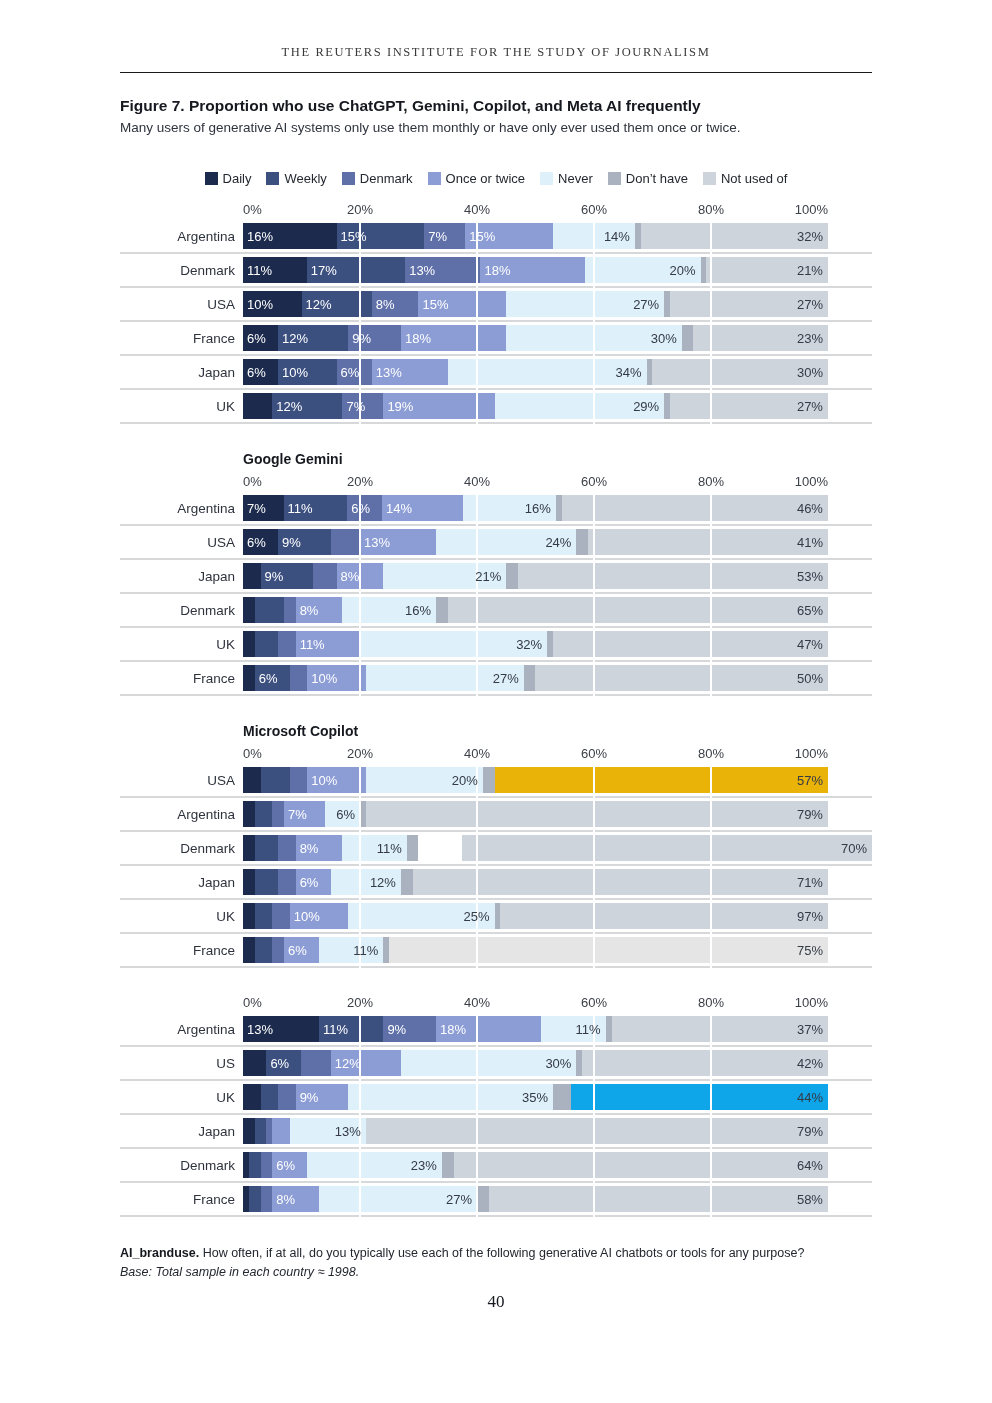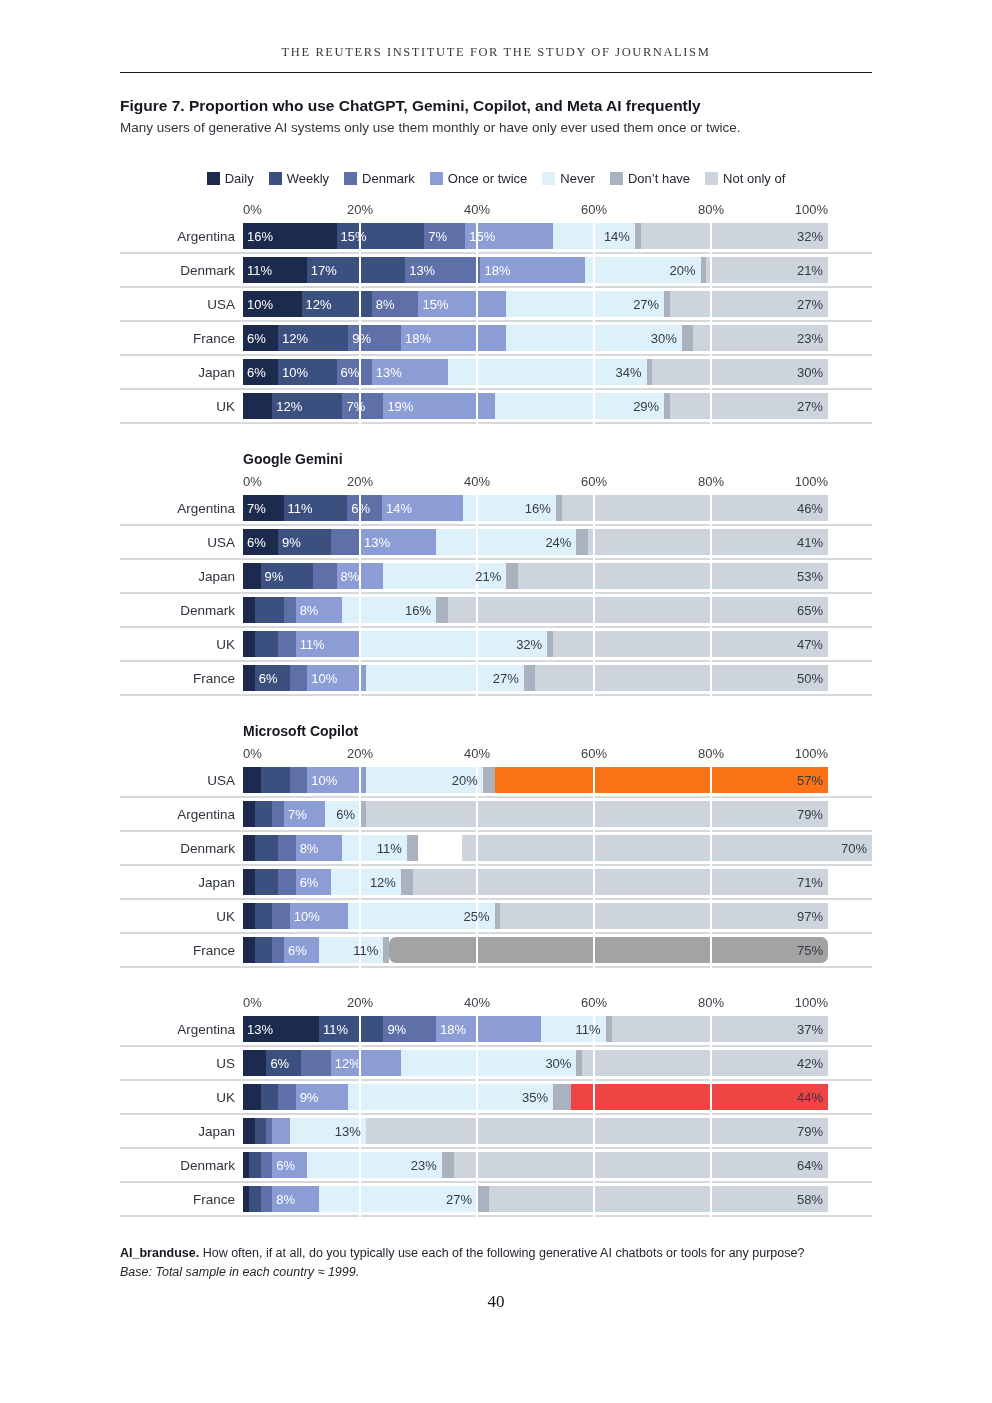--- a/index.html
+++ b/index.html
@@ -77,21 +77,21 @@
         <div class="legend-item">
           <span class="legend-swatch" style="background: rgb(222, 240, 250);"></span>
           <span>Never</span>
         </div>
         <div class="legend-item">
           <span class="legend-swatch" style="background: rgb(170, 178, 191);"></span>
           <span>Don’t have</span>
         </div>
         <div class="legend-item">
           <span class="legend-swatch" style="background: rgb(206, 212, 220);"></span>
-          <span>Not only of</span>
+          <span>Not used of</span>
         </div>
       </div>
     <div class="charts">
         <div class="chart-section">
           <div class="axis">
             <span class="tick" style="left: 0px;">0%</span>
             <span class="tick" style="left: 20%; transform: translateX(-50%);">20%</span>
             <span class="tick" style="left: 40%; transform: translateX(-50%);">40%</span>
             <span class="tick" style="left: 60%; transform: translateX(-50%);">60%</span>
             <span class="tick" style="left: 80%; transform: translateX(-50%);">80%</span>
@@ -406,21 +406,21 @@
                 <div class="seg seg-light" style="width: 3%; background: rgb(28, 43, 77);"></div>
                 <div class="seg seg-light" style="width: 5%; background: rgb(60, 80, 128);"></div>
                 <div class="seg seg-light" style="width: 3%; background: rgb(95, 112, 169);"></div>
                 <div class="seg seg-light" style="width: 10%; background: rgb(140, 157, 213);">
                   <span class="seg-label">10%</span>
                 </div>
                 <div class="seg seg-dark" style="width: 20%; background: rgb(222, 240, 250);">
                   <span class="seg-label">20%</span>
                 </div>
                 <div class="seg seg-dark" style="width: 2%; background: rgb(170, 178, 191);"></div>
-                <div class="seg seg-dark" style="width: 57%; background: #f97316;">
+                <div class="seg seg-dark" style="width: 57%; background: #eab308;">
                   <span class="seg-label">57%</span>
                 </div>
               </div>
             </div>
             <div class="bar-row">
               <div class="country">Argentina</div>
               <div class="bar">
                 <div class="seg seg-light" style="width: 2%; background: rgb(28, 43, 77);"></div>
                 <div class="seg seg-light" style="width: 3%; background: rgb(60, 80, 128);"></div>
                 <div class="seg seg-light" style="width: 2%; background: rgb(95, 112, 169);"></div>
@@ -496,21 +496,21 @@
                 <div class="seg seg-light" style="width: 2%; background: rgb(28, 43, 77);"></div>
                 <div class="seg seg-light" style="width: 3%; background: rgb(60, 80, 128);"></div>
                 <div class="seg seg-light" style="width: 2%; background: rgb(95, 112, 169);"></div>
                 <div class="seg seg-light" style="width: 6%; background: rgb(140, 157, 213);">
                   <span class="seg-label">6%</span>
                 </div>
                 <div class="seg seg-dark" style="width: 11%; background: rgb(222, 240, 250);">
                   <span class="seg-label">11%</span>
                 </div>
                 <div class="seg seg-dark" style="width: 1%; background: rgb(170, 178, 191);"></div>
-                <div class="seg seg-dark" style="width: 75%; background: #a3a3a3; border-radius: 7px;">
+                <div class="seg seg-dark" style="width: 75%; background: #e5e5e5;">
                   <span class="seg-label">75%</span>
                 </div>
               </div>
             </div>
             <div class="grid-overlay">
               <div class="gridline" style="left: calc(20% - 1px);"></div>
               <div class="gridline" style="left: calc(40% - 1px);"></div>
               <div class="gridline" style="left: calc(60% - 1px);"></div>
               <div class="gridline" style="left: calc(80% - 1px);"></div>
             </div>
@@ -576,21 +576,21 @@
                 <div class="seg seg-light" style="width: 3%; background: rgb(28, 43, 77);"></div>
                 <div class="seg seg-light" style="width: 3%; background: rgb(60, 80, 128);"></div>
                 <div class="seg seg-light" style="width: 3%; background: rgb(95, 112, 169);"></div>
                 <div class="seg seg-light" style="width: 9%; background: rgb(140, 157, 213);">
                   <span class="seg-label">9%</span>
                 </div>
                 <div class="seg seg-dark" style="width: 35%; background: rgb(222, 240, 250);">
                   <span class="seg-label">35%</span>
                 </div>
                 <div class="seg seg-dark" style="width: 3%; background: rgb(170, 178, 191);"></div>
-                <div class="seg seg-dark" style="width: 44%; background: #ef4444;">
+                <div class="seg seg-dark" style="width: 44%; background: #0ea5e9;">
                   <span class="seg-label">44%</span>
                 </div>
               </div>
             </div>
             <div class="bar-row">
               <div class="country">Japan</div>
               <div class="bar">
                 <div class="seg seg-light" style="width: 2%; background: rgb(28, 43, 77);"></div>
                 <div class="seg seg-light" style="width: 2%; background: rgb(60, 80, 128);"></div>
                 <div class="seg seg-light" style="width: 1%; background: rgb(95, 112, 169);"></div>
@@ -644,17 +644,17 @@
               <div class="gridline" style="left: calc(20% - 1px);"></div>
               <div class="gridline" style="left: calc(40% - 1px);"></div>
               <div class="gridline" style="left: calc(60% - 1px);"></div>
               <div class="gridline" style="left: calc(80% - 1px);"></div>
             </div>
           </div>
         </div>
       </div>
     <div class="footnote">
       <div><b>AI_branduse.</b><span> How often, if at all, do you typically use each of the following generative AI chatbots or tools for any purpose?</span></div>
-      <div class="footnote-base">Base: Total sample in each country ≈ 1999.</div>
+      <div class="footnote-base">Base: Total sample in each country ≈ 1998.</div>
     </div>
     <div class="page-num">40</div>
   </div>
 </div>
 
 </body></html>

